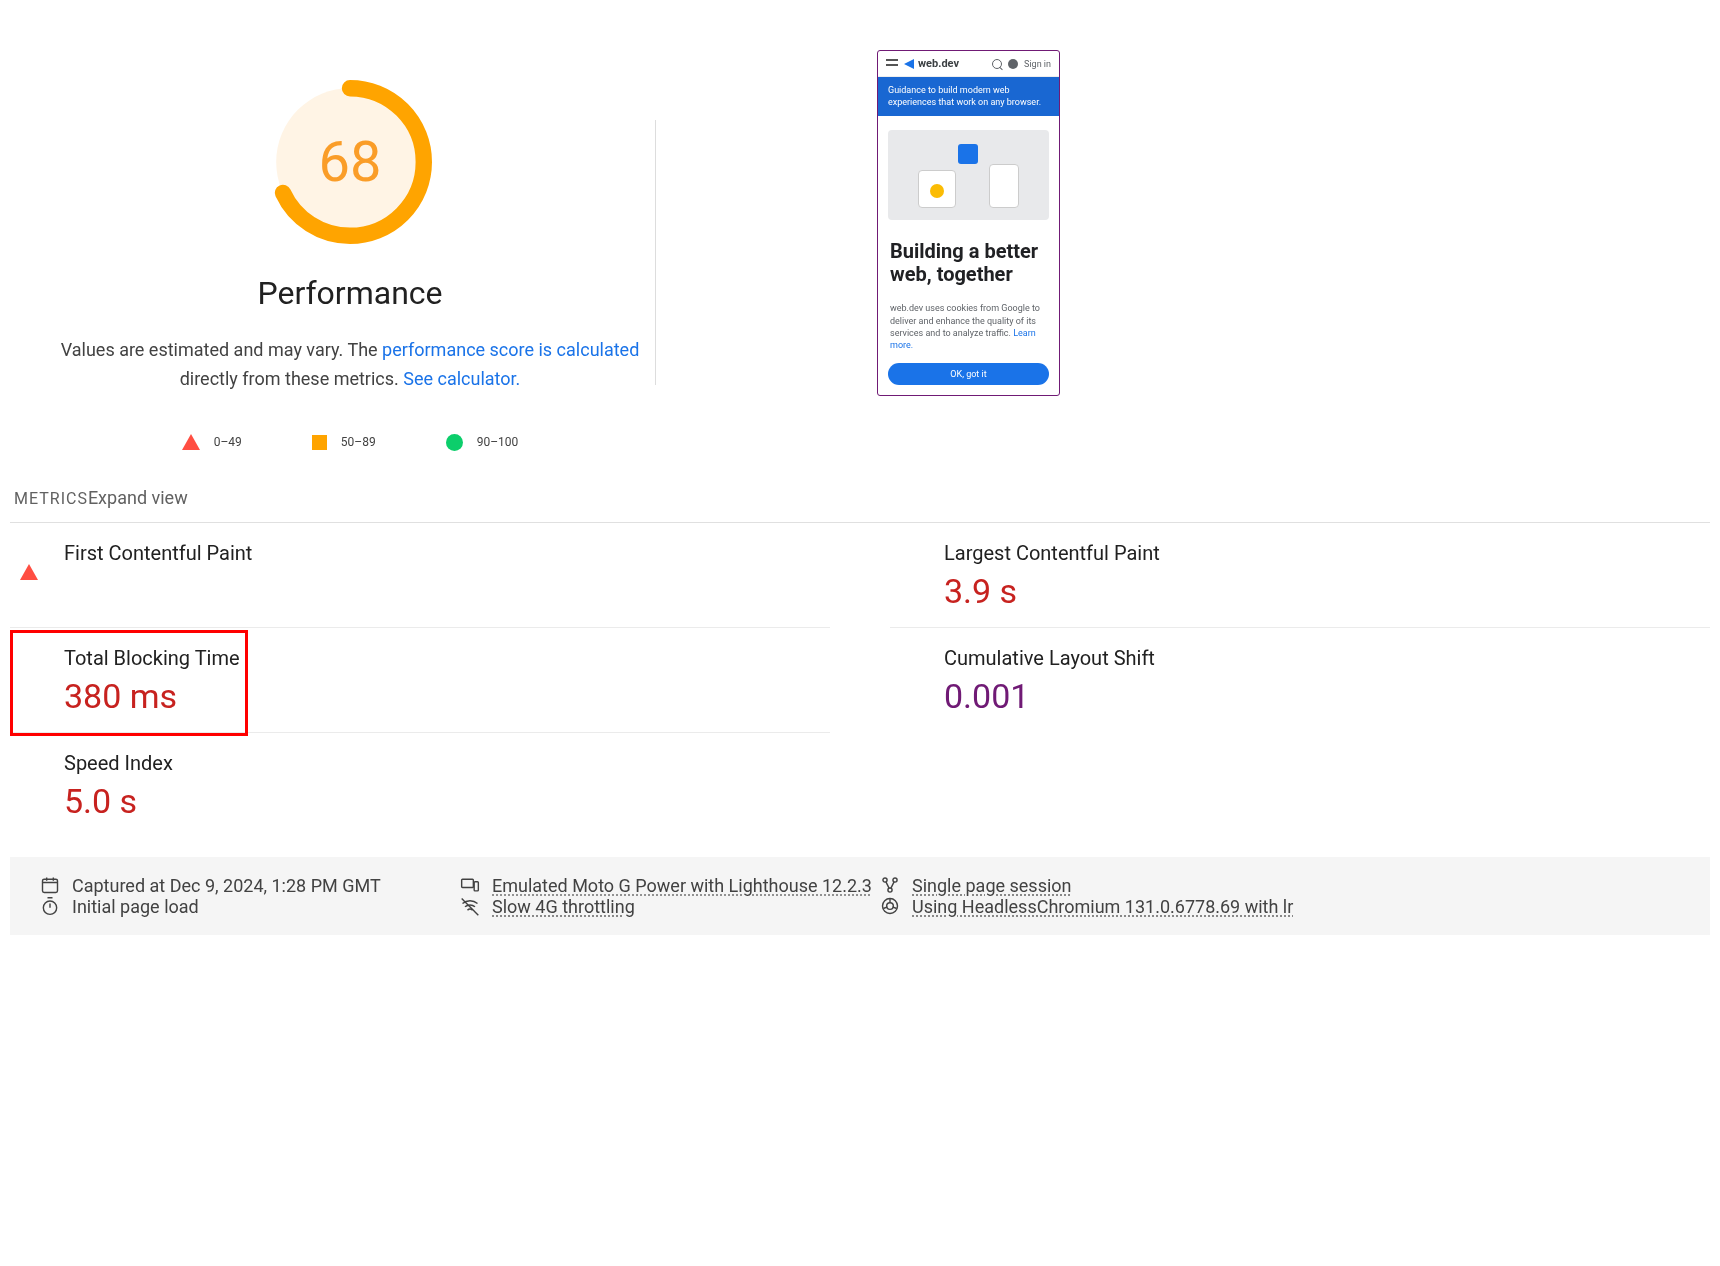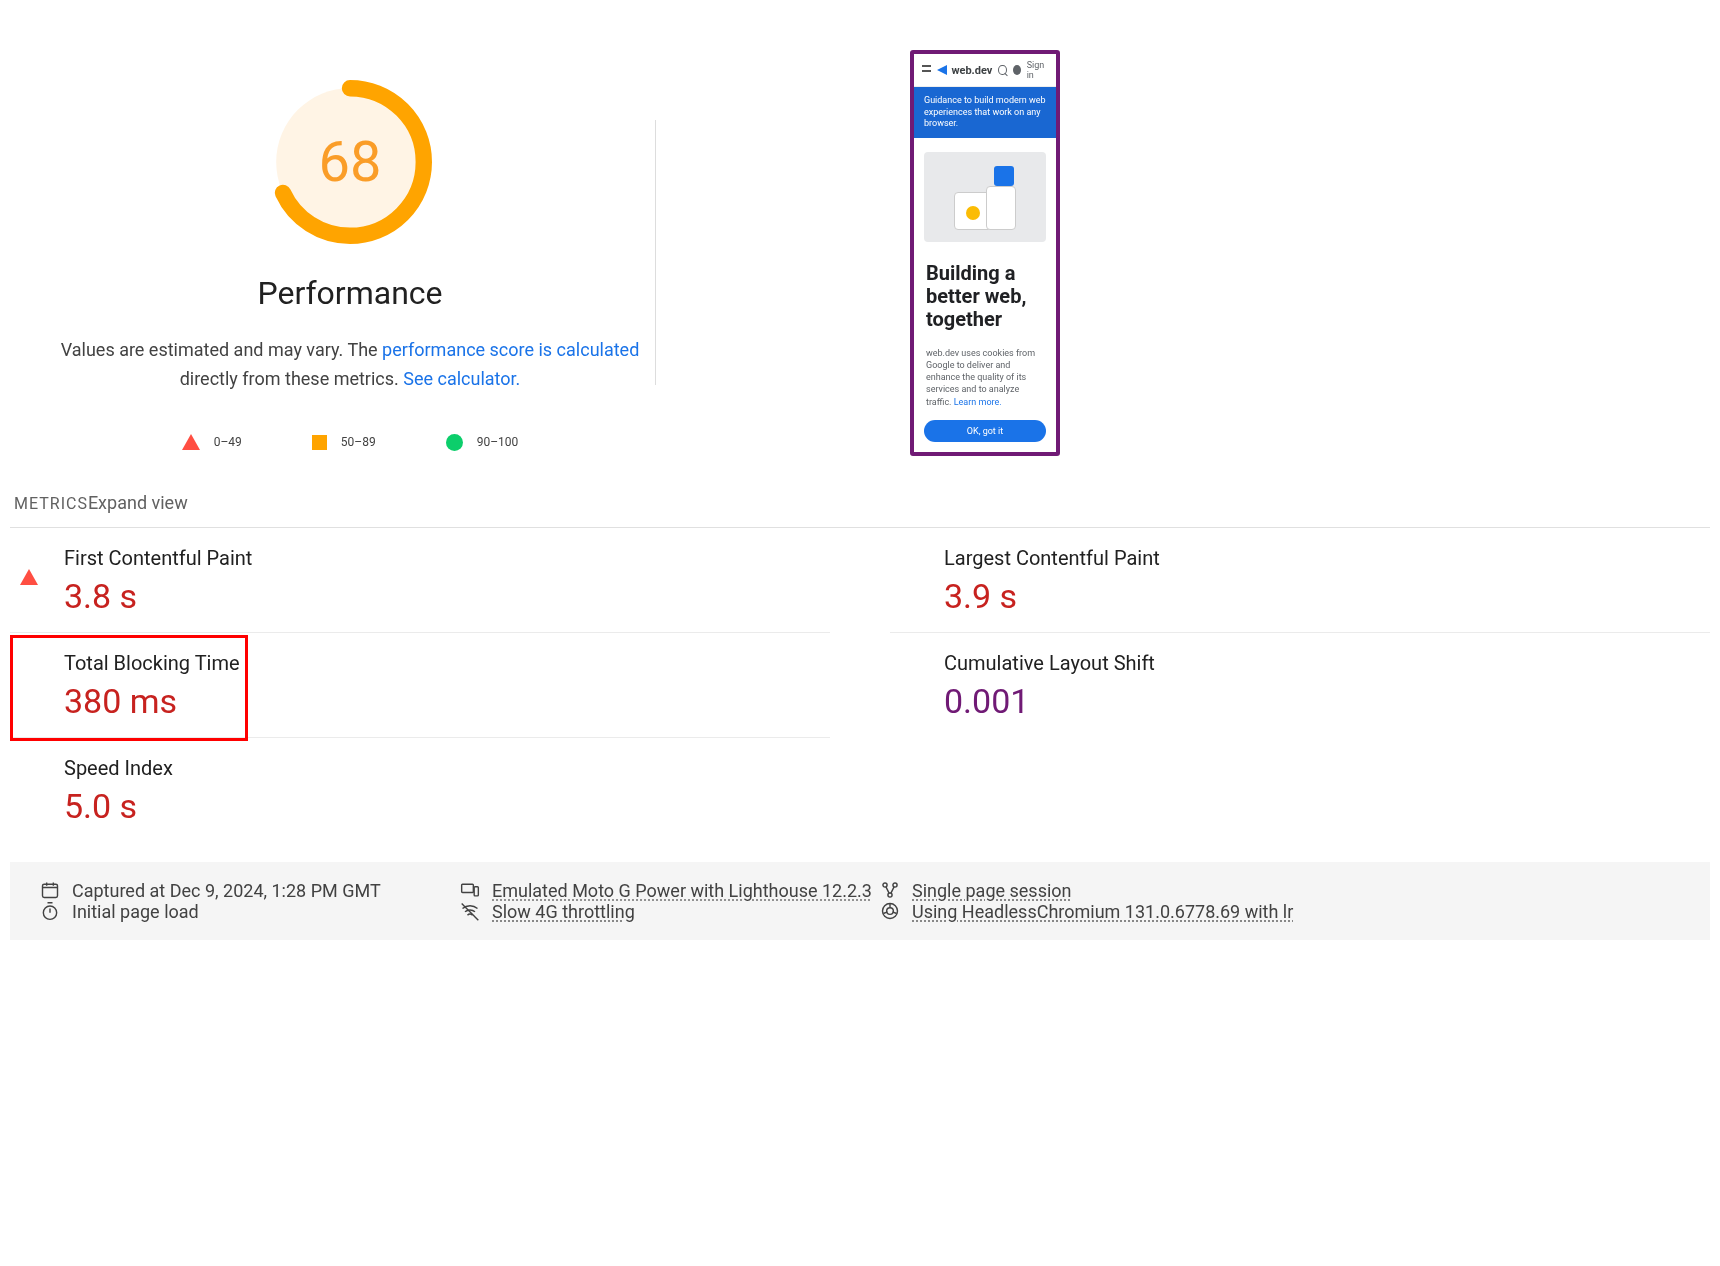--- a/index.html
+++ b/index.html
@@ -54,22 +54,22 @@
   .scale { display:flex; justify-content:center; gap: 70px; margin-top: 40px; font-size: 12px; color:#424242;}
   .scale .item { display:flex; align-items:center; gap: 14px; }
   .tri-red { width:0; height:0; border-left:9px solid transparent; border-right:9px solid transparent; border-bottom:16px solid #ff4e42;}
   .sq { width:15px; height:15px; }
   .sq-orange { background:#ffa400; }
   .circ { width:17px; height:17px; border-radius:50%; }
   .circ-green { background:#0cce6b; }
 
   
   .shot {
-    width: 150px;
-    border: 4px solid #701a75;
+    width: 183px;
+    border: 1px solid #701a75;
     border-radius: 3px;
     background:#fff;
     margin-right: 650px;
     font-size: 9px;
     overflow:hidden;
   }
   .shot-head { display:flex; align-items:center; gap:6px; padding:6px 8px; border-bottom:1px solid #eee;}
   .shot-head .burger { width:12px; height:10px; background: repeating-linear-gradient(#555 0 2px, transparent 2px 5px); }
   .shot-head .logo { display:flex; align-items:center; gap:3px; font-weight:700; color:#3c4043; font-size:11px;}
   .shot-head .logo::before { content:""; width:0; height:0; border-left:0 solid transparent; border-right:10px solid #1a73e8; border-top:5px solid transparent; border-bottom:5px solid transparent; margin-right:1px;}
@@ -199,21 +199,20 @@
 
   <div class="sec-head">
     <span class="label">METRICS</span>
     <span class="expand">Expand view</span>
   </div>
 
   <div class="metrics">
     <div class="metric">
       <div class="icon"><span class="tri-red"></span></div>
       <div class="name">First Contentful Paint</div>
-      <div class="val val-red">3.8 s</div>
     </div>
 
     <div class="metric">
       <div class="icon"><span class="sq sq-orange"></span></div>
       <div class="name">Largest Contentful Paint</div>
       <div class="val val-red">3.9 s</div>
     </div>
 
     <div class="metric highlight">
       <div class="icon"><span class="sq sq-orange"></span></div>

